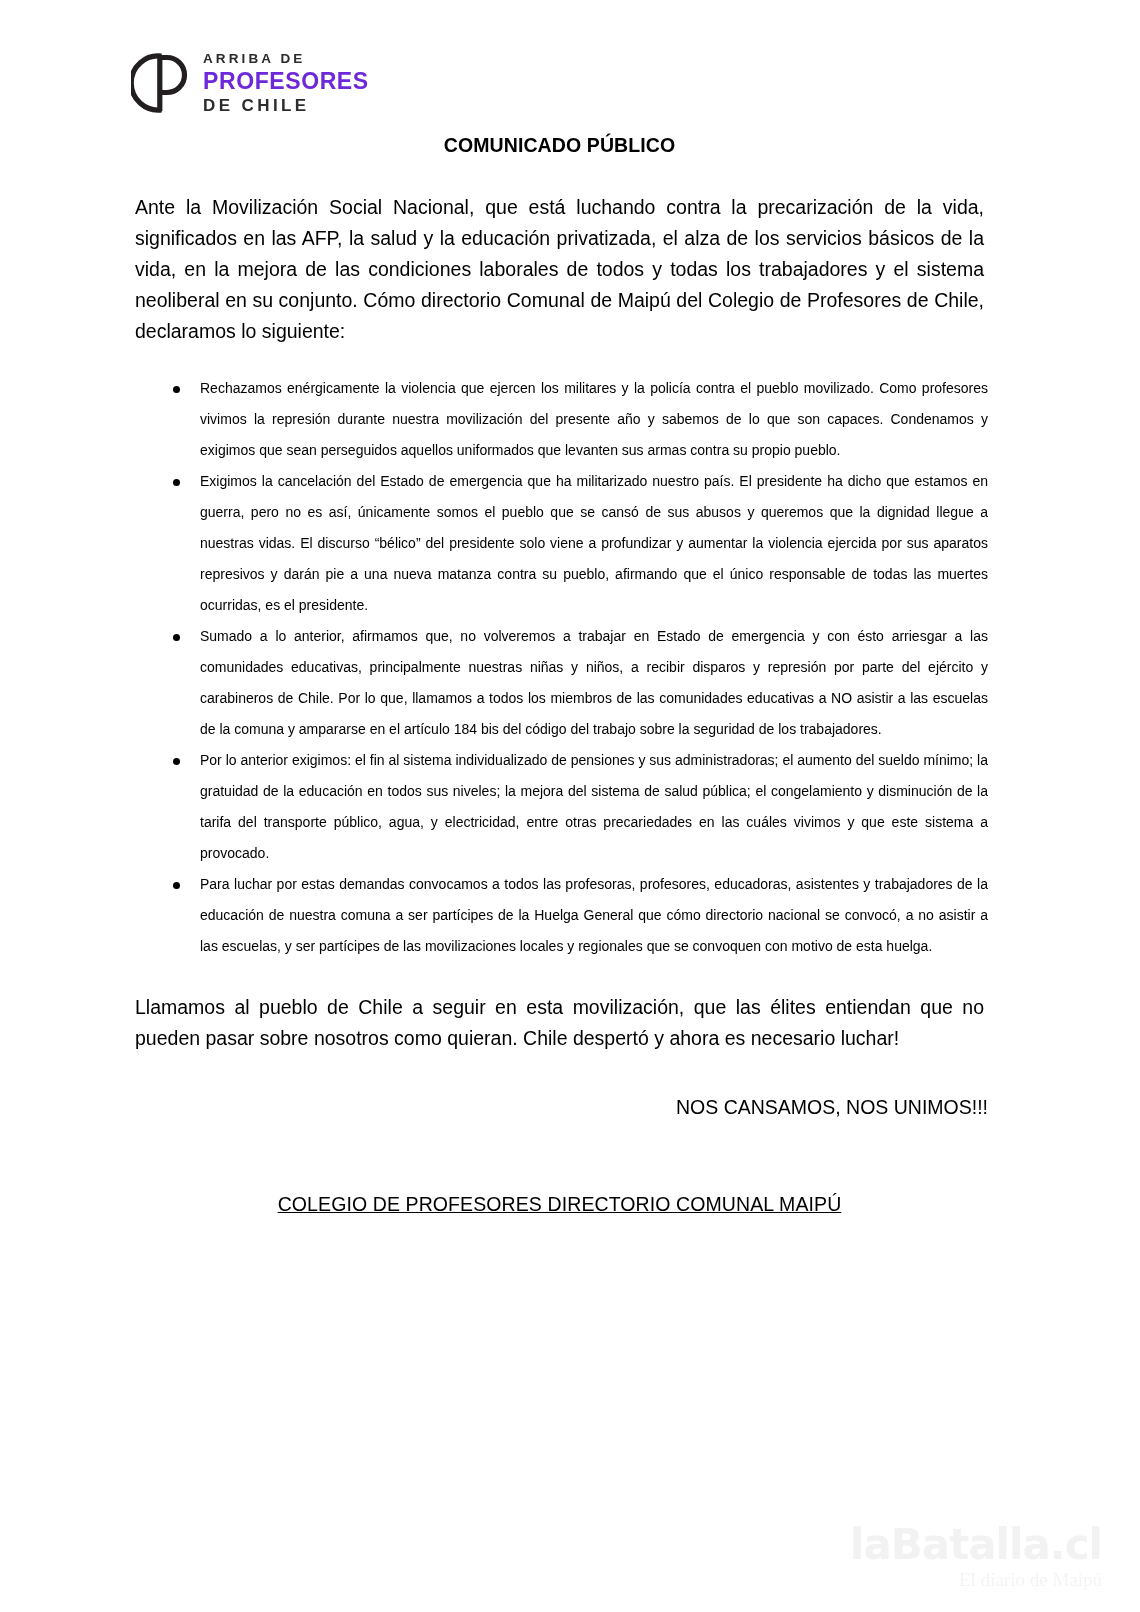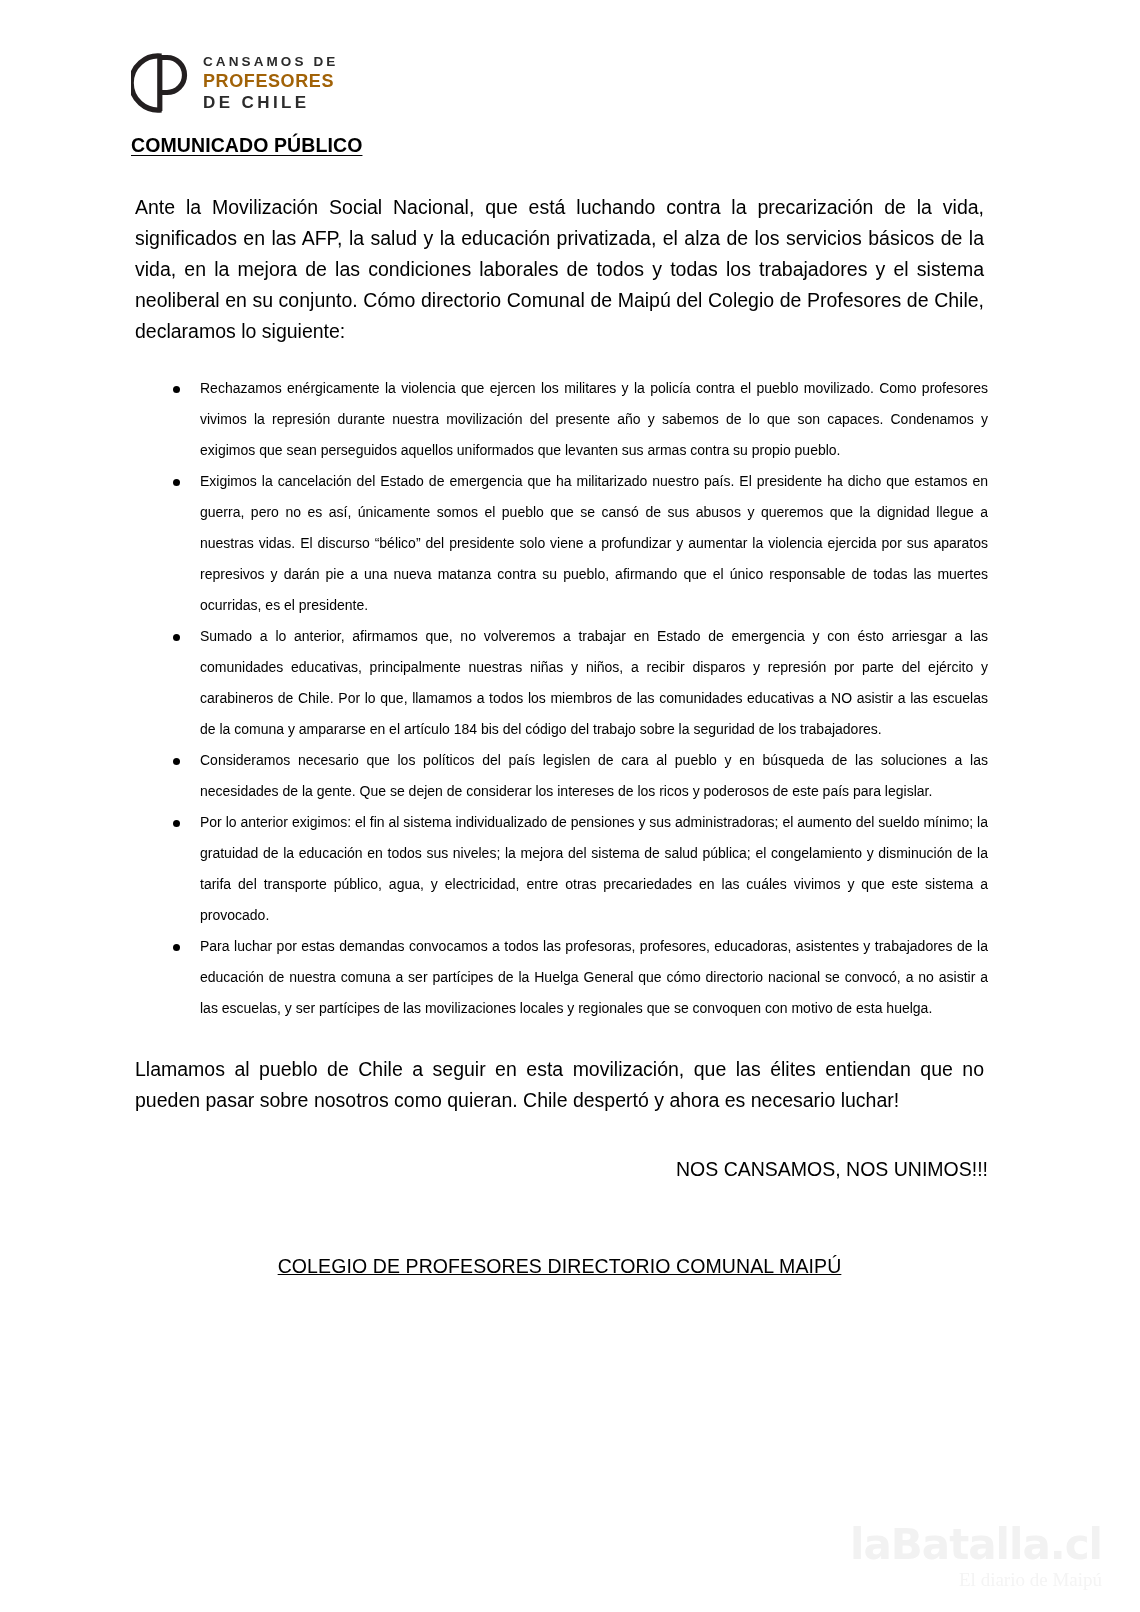--- a/index.html
+++ b/index.html
@@ -41,45 +41,44 @@
     line-height: 1;
   }
   .logo-line1 {
     font-size: 13.5px;
     letter-spacing: 3.1px;
     font-weight: 600;
     color: #2b2b2b;
     margin-bottom: 4px;
   }
   .logo-line2 {
-    font-size: 18px;
+    font-size: 23px;
     letter-spacing: 0.6px;
     font-weight: 800;
-    color: #a16207;
+    color: #6d28d9;
     margin-bottom: 4px;
   }
   .logo-line3 {
     font-size: 17px;
     letter-spacing: 3.4px;
     font-weight: 600;
     color: #2b2b2b;
   }
 
   
   .doc {
     position: absolute;
     left: 131px;
     top: 133px;
     width: 857px;
   }
   .doc-title {
-    text-align: left;
+    text-align: center;
     font-size: 19.5px;
     line-height: 1.3;
-    text-decoration: underline;
     text-underline-offset: 3px;
     margin: 0 0 34px 0;
     letter-spacing: 0.1px;
   }
   p.para {
     margin: 4px;
     font-size: 19.5px;
     line-height: 31px;
     text-align: justify;
     text-justify: inter-word;
@@ -162,37 +161,36 @@
 
   <div class="logo">
     <span class="logo-mark">
       <svg viewBox="0 0 58 62" width="58" height="62" xmlns="http://www.w3.org/2000/svg" aria-hidden="true">
         <path d="M30.5 4.2 A27 27 0 1 0 30.5 57.8" fill="none" stroke="#231f20" stroke-width="5.2"></path>
         <path d="M28.8 59 L28.8 3" fill="none" stroke="#231f20" stroke-width="5.2"></path>
         <path d="M28.8 5.5 L36 5.5 A17.5 17.5 0 0 1 36 40.5 L28.8 40.5" fill="none" stroke="#231f20" stroke-width="5.2"></path>
       </svg>
     </span>
     <span class="logo-text">
-      <span class="logo-line1">CANSAMOS DE</span>
+      <span class="logo-line1">ARRIBA DE</span>
       <span class="logo-line2">PROFESORES</span>
       <span class="logo-line3">DE CHILE</span>
     </span>
   </div>
 
   <div class="doc">
 
     <h1 class="doc-title">COMUNICADO PÚBLICO</h1>
 
     <p class="para">Ante la Movilización Social Nacional, que está luchando contra la precarización de la vida, significados en las AFP, la salud y la educación privatizada, el alza de los servicios básicos de la vida, en la mejora de las condiciones laborales de todos y todas los trabajadores y el sistema neoliberal en su conjunto. Cómo directorio Comunal de Maipú del Colegio de Profesores de Chile, declaramos lo siguiente:</p>
 
     <ul class="claims">
       <li>Rechazamos enérgicamente la violencia que ejercen los militares y la policía contra el pueblo movilizado. Como profesores vivimos la represión durante nuestra movilización del presente año y sabemos de lo que son capaces. Condenamos y exigimos que sean perseguidos aquellos uniformados que levanten sus armas contra su propio pueblo.</li>
       <li>Exigimos la cancelación del Estado de emergencia que ha militarizado nuestro país. El presidente ha dicho que estamos en guerra, pero no es así, únicamente somos el pueblo que se cansó de sus abusos y queremos que la dignidad llegue a nuestras vidas. El discurso “bélico” del presidente solo viene a profundizar y aumentar la violencia ejercida por sus aparatos represivos y darán pie a una nueva matanza contra su pueblo, afirmando que el único responsable de todas las muertes ocurridas, es el presidente.</li>
       <li>Sumado a lo anterior, afirmamos que,  no volveremos a trabajar en Estado de emergencia y con ésto arriesgar a las comunidades educativas, principalmente nuestras niñas y niños, a recibir disparos y represión por parte del ejército y carabineros de Chile. Por lo que, llamamos a todos los miembros de las comunidades educativas a NO asistir a las escuelas de la comuna y ampararse en el artículo 184 bis del código del trabajo sobre la seguridad de los trabajadores.</li>
-      <li>Consideramos necesario que los políticos del país legislen de cara al pueblo y en búsqueda de las soluciones a las necesidades de la gente. Que se dejen de considerar los intereses de los ricos y poderosos de este país para legislar.</li>
       <li>Por lo anterior exigimos: el fin al sistema individualizado de pensiones y sus administradoras; el aumento del sueldo mínimo; la gratuidad de la educación en todos sus niveles; la mejora del sistema de salud pública; el congelamiento y disminución de la tarifa del transporte público, agua, y electricidad, entre otras precariedades en las cuáles vivimos y que este sistema a provocado.</li>
       <li>Para luchar por estas demandas convocamos a todos las profesoras, profesores, educadoras, asistentes y trabajadores de la educación de nuestra comuna a ser partícipes de la Huelga General que cómo directorio nacional se convocó, a no asistir a las escuelas, y ser partícipes de las movilizaciones locales y regionales que se convoquen con motivo de esta huelga.</li>
     </ul>
 
     <p class="para closing">Llamamos al pueblo de Chile a seguir en esta movilización, que las élites entiendan que no pueden pasar sobre nosotros como quieran. Chile despertó y ahora es necesario luchar!</p>
 
     <div class="slogans">
       <span class="slogan-line">NOS CANSAMOS, NOS UNIMOS!!!</span>
     </div>
 

